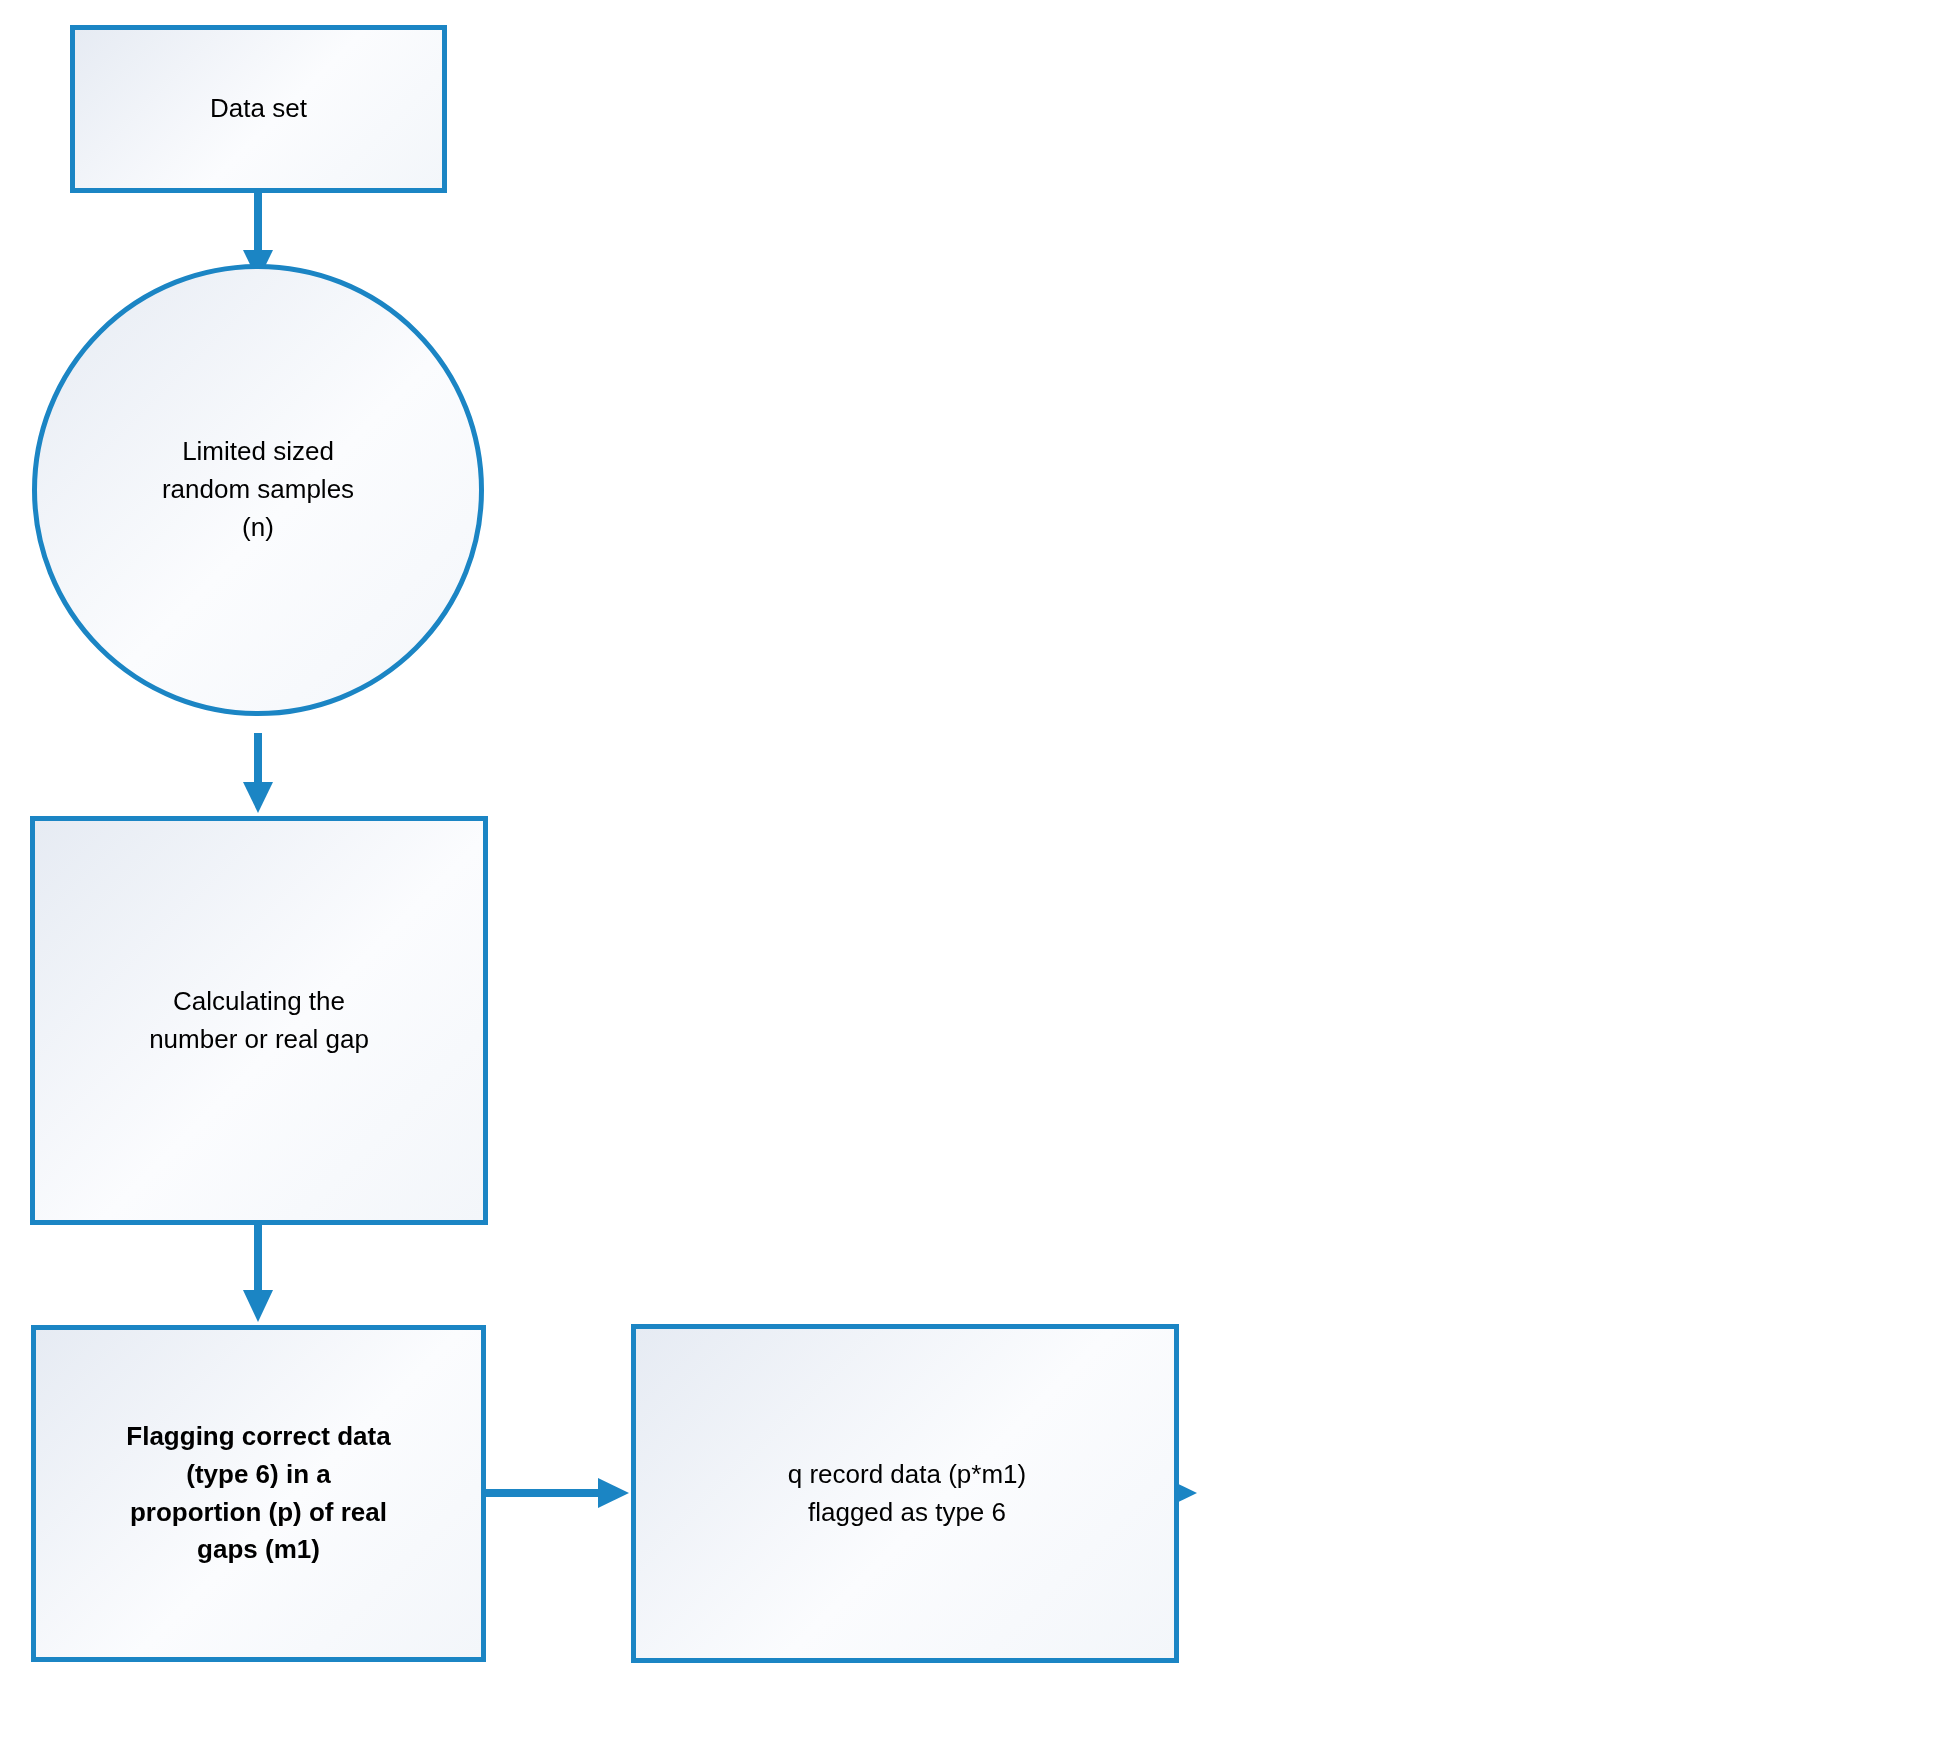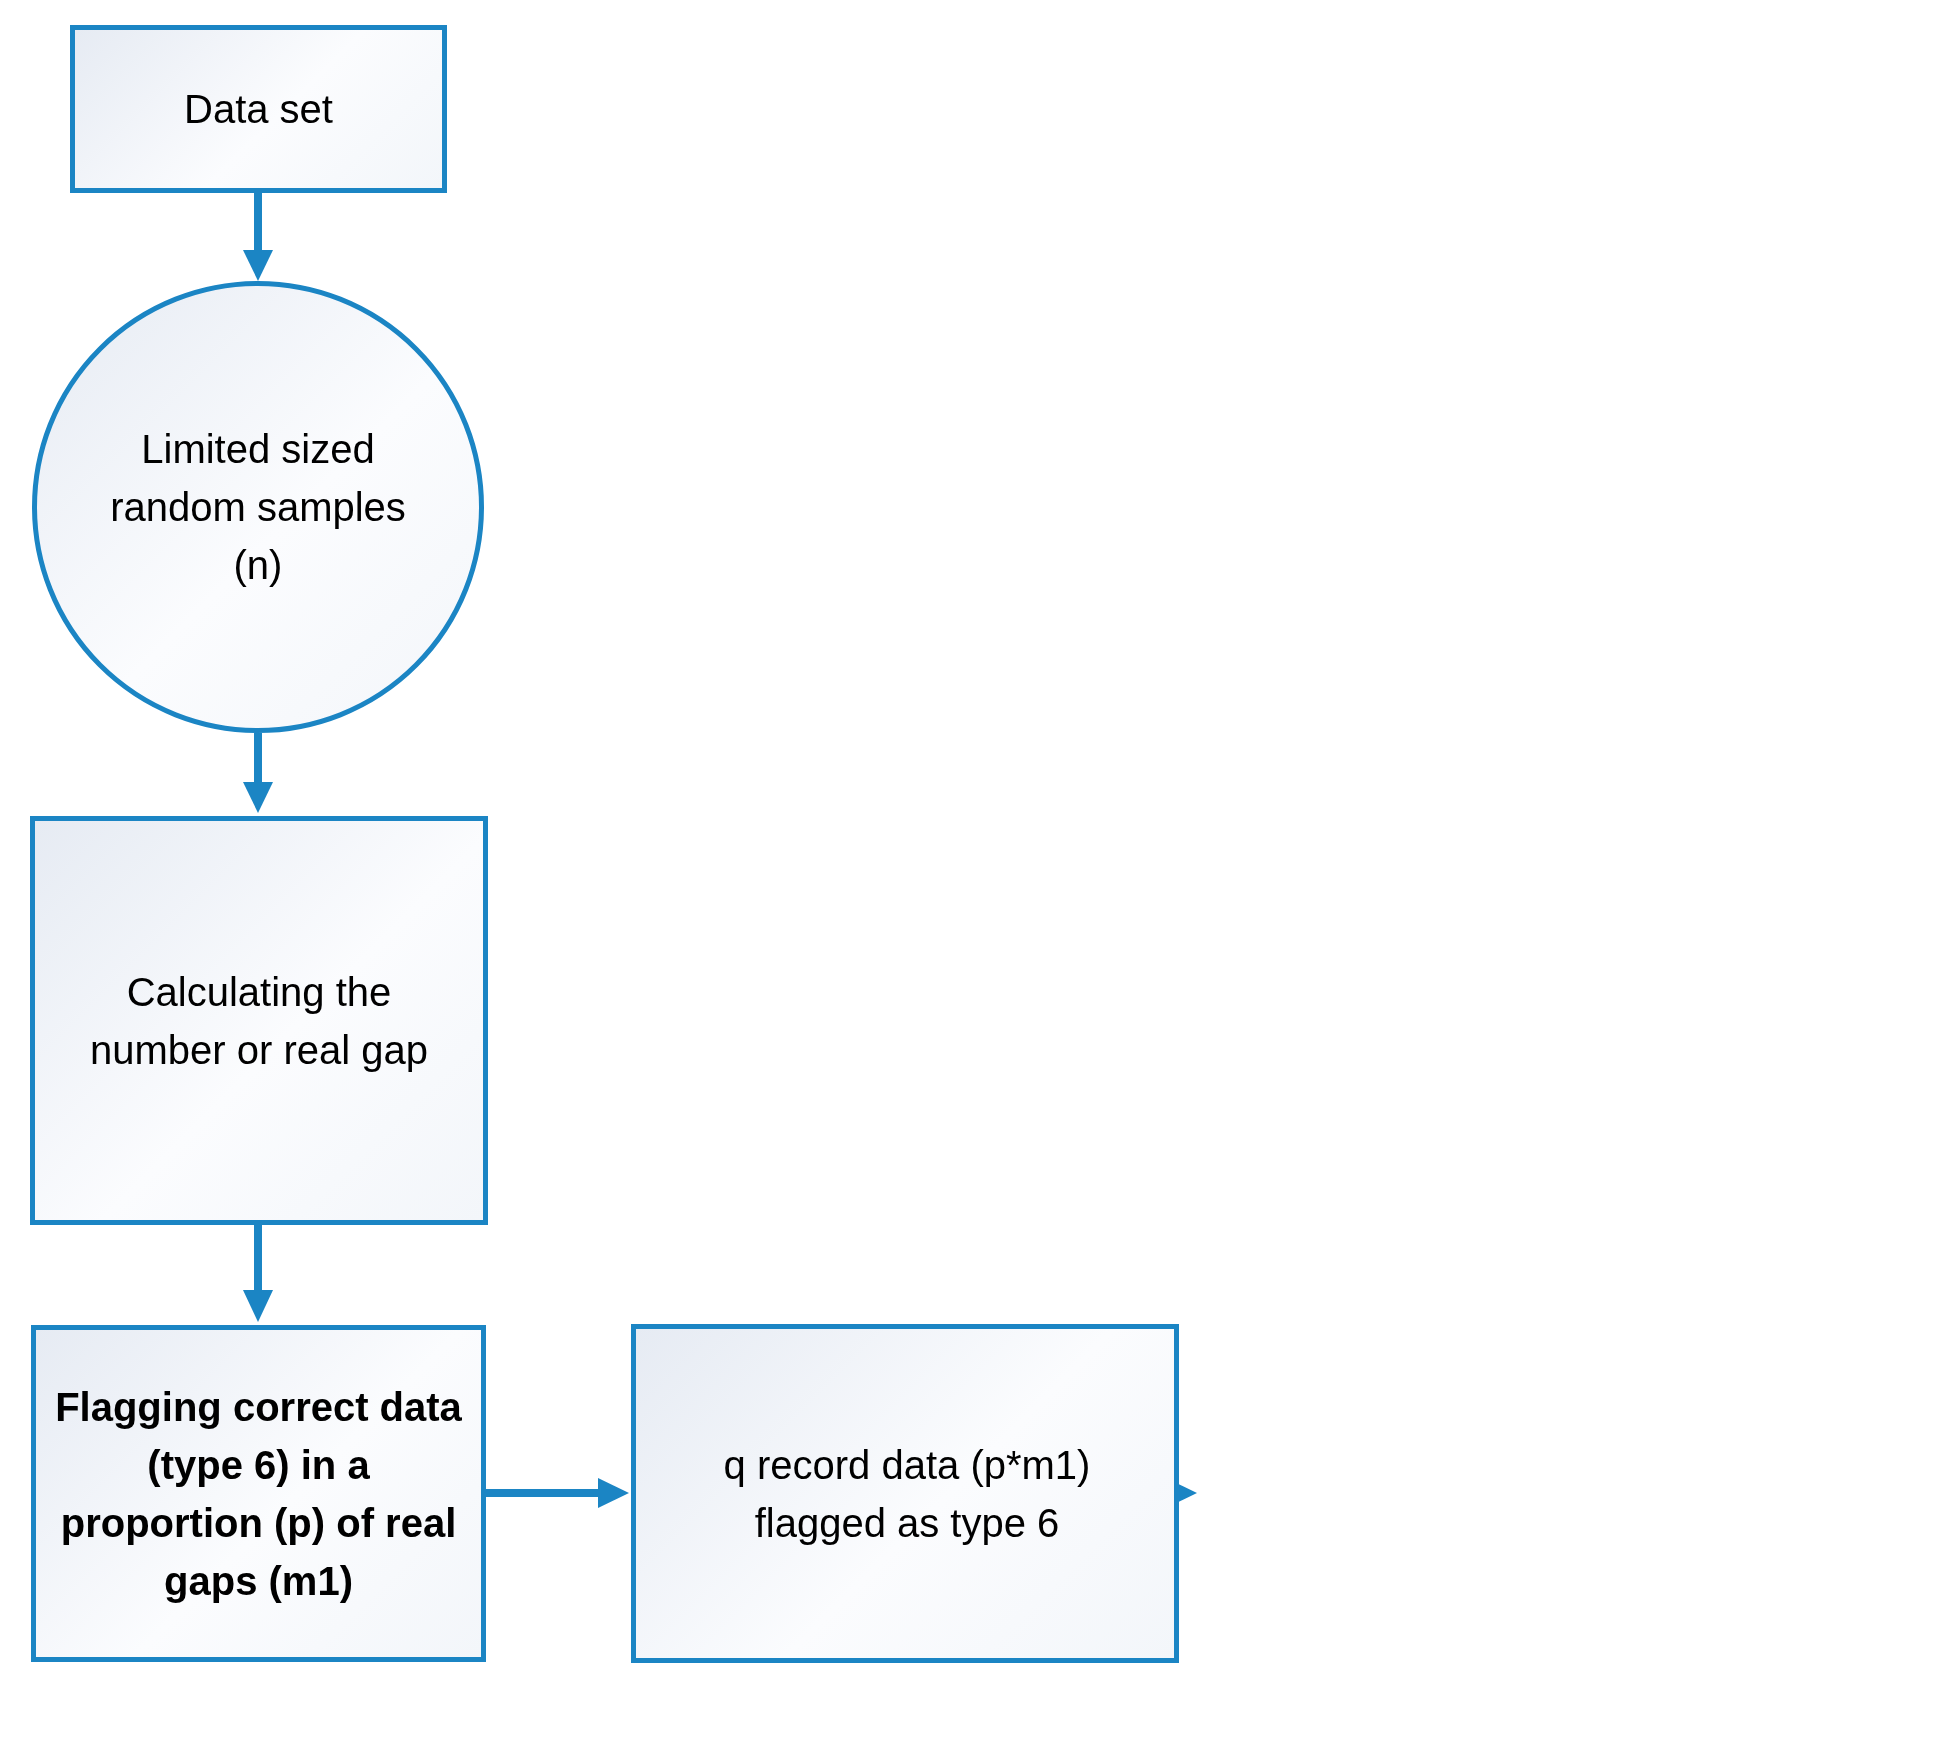--- a/index.html
+++ b/index.html
@@ -21,38 +21,38 @@
   }
   .node {
     position: absolute;
     border: 5px solid var(--stroke);
     background: linear-gradient(135deg, #e6ebf3 0%, #fbfcfe 55%, #f3f6fa 100%);
     display: flex;
     align-items: center;
     justify-content: center;
     text-align: center;
     color: var(--text);
-    font-size: 40px;
+    font-size: 26px;
     line-height: 1.45;
     white-space: pre-line;
     padding: 8px;
   }
   .node--circle { border-radius: 50%; }
   .connector-layer {
     position: absolute;
     left: 0; top: 0;
     width: 1942px; height: 1746px;
     pointer-events: none;
   }
   .connector-layer line { stroke: var(--stroke); stroke-width: 8; }
   .connector-layer polygon { fill: var(--stroke); }
 
   
   #node-data-set    { left: 70px;   top: 25px;   width: 377px; height: 168px; }
-  #node-samples     { left: 32px;   top: 281px;  width: 452px; height: 452px; align-items: center; }
+  #node-samples     { left: 32px;   top: 264px;  width: 452px; height: 452px; align-items: center; }
   #node-calculating { left: 30px;   top: 816px;  width: 458px; height: 409px; }
   #node-flagging    { left: 31px;   top: 1325px; width: 455px; height: 337px; font-weight: bold; }
   #node-q-record    { left: 631px;  top: 1324px; width: 548px; height: 339px; padding-left: 12px; }
   #node-see         { left: 1196px; top: 1266px; width: 722px; height: 457px; }
 </style>
 </head>
 <body>
 
 <div class="canvas">
 

